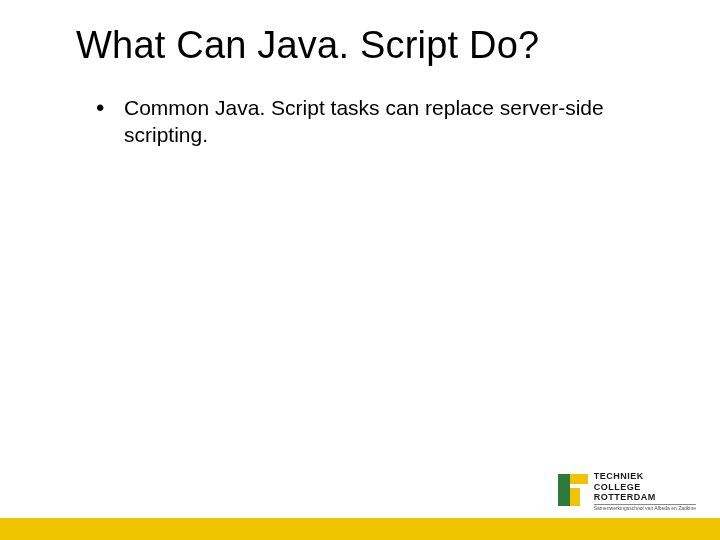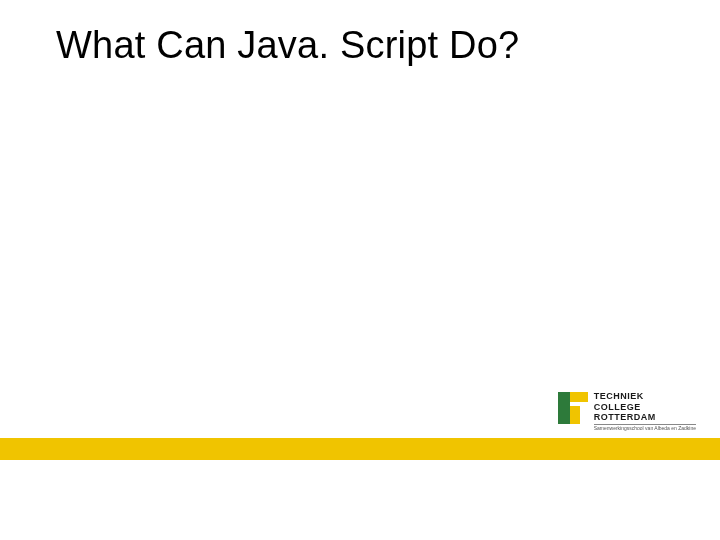--- a/index.html
+++ b/index.html
@@ -4,23 +4,23 @@
 <style>
   * { margin: 0; padding: 0; box-sizing: border-box; }
   html, body { width: 720px; height: 540px; overflow: hidden; }
   body {
     background: #ffffff;
     font-family: Arial, Helvetica, sans-serif;
     position: relative;
   }
   .slide {
     width: 720px;
-    height: 460px;
+    height: 540px;
     position: relative;
-    padding: 24px 50px 0 56px;
+    padding: 24px 50px 0 76px;
   }
   .title {
     font-size: 38px;
     font-weight: 400;
     color: #000;
     margin-bottom: 28px;
     letter-spacing: 0.2px;
   }
   .bullets {
     list-style: none;
@@ -48,21 +48,21 @@
     bottom: 0;
     width: 100%;
     height: 22px;
     background: #f0c400;
   }
   .logo-block {
     position: absolute;
     right: 24px;
     bottom: 28px;
     display: flex;
-    align-items: center;
+    align-items: flex-end;
     gap: 6px;
   }
   .logo-mark {
     width: 30px;
     height: 38px;
     position: relative;
   }
   .logo-mark .bar-green {
     position: absolute;
     left: 0; top: 0;
@@ -103,20 +103,21 @@
   }
 </style>
 </head>
 <body>
 
 <div class="slide">
 
   <h1 class="title">What Can Java. Script Do?</h1>
 
   <ul class="bullets">
+    <li>Common Java. Script tasks can replace server-side scripting.</li>
   </ul>
 
   <div class="logo-block">
     <div class="logo-mark">
       <div class="bar-green"></div>
       <div class="bar-yellow-top"></div>
       <div class="bar-yellow-mid"></div>
     </div>
     <div class="logo-text">
       <span>TECHNIEK</span>

